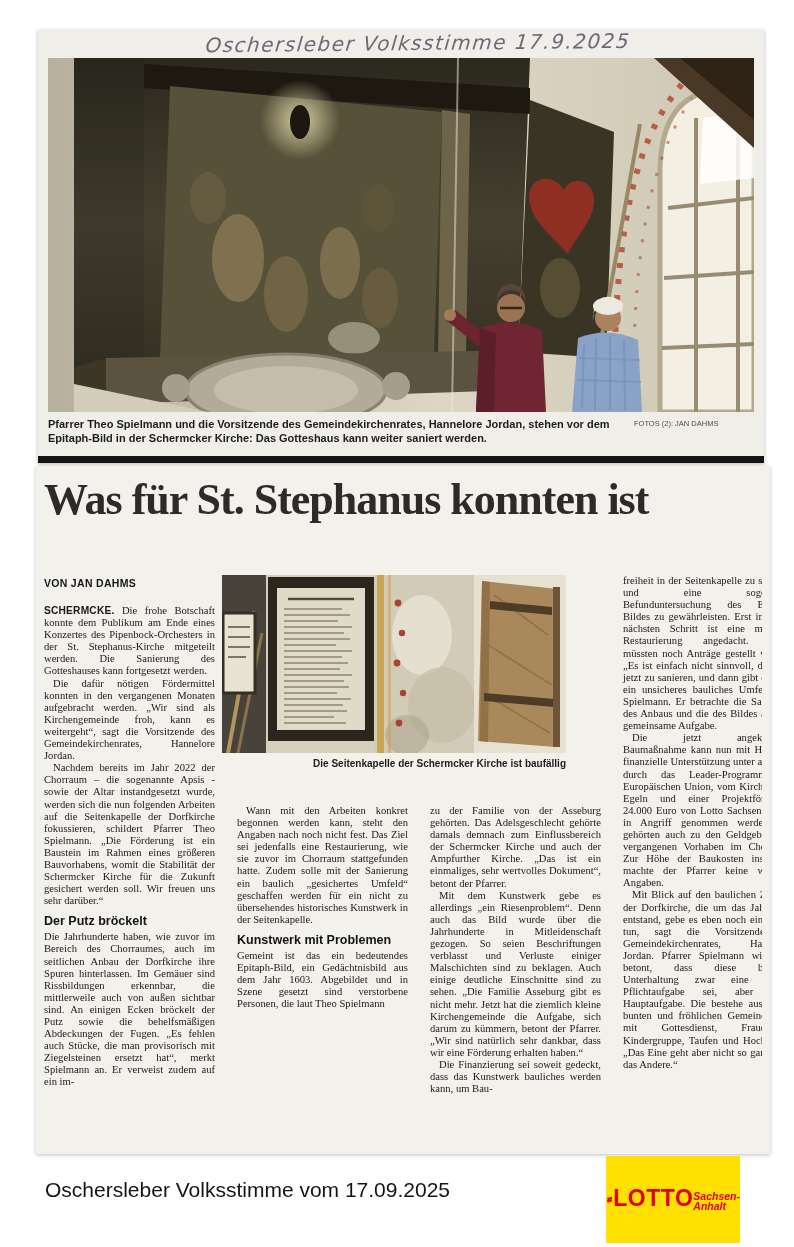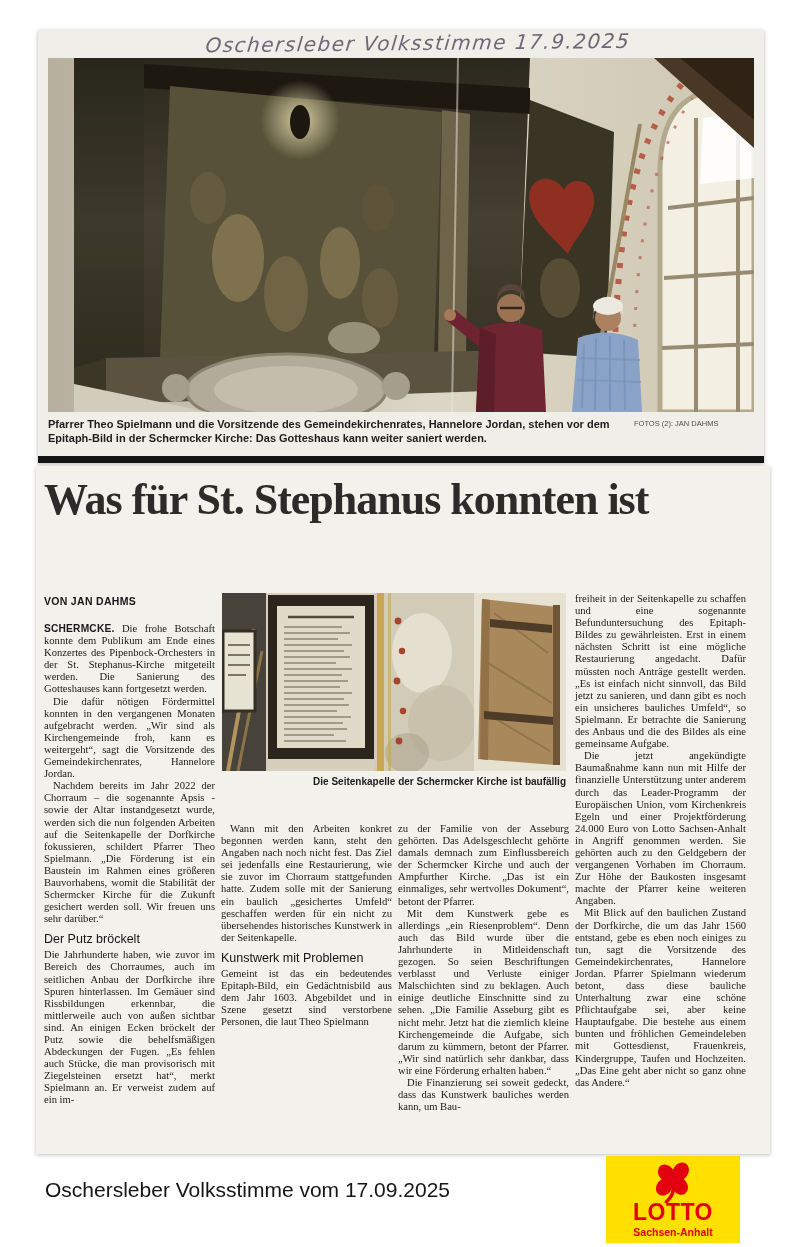--- a/index.html
+++ b/index.html
@@ -43,57 +43,57 @@
     font-family:"Liberation Serif","DejaVu Serif",serif;
     font-weight:bold;font-size:44px;letter-spacing:-1px;color:#2d2b29;
     white-space:nowrap;
   }
   .standfirst{
     position:absolute;left:8px;top:70px;width:716px;
     font-family:"Liberation Serif","DejaVu Serif",serif;
     font-size:18.5px;line-height:1.3;color:#1b1b1b;
   }
   .columns{
-    position:absolute;left:8px;top:127px;width:718px;height:556px;
-    display:flex;gap:6px;overflow:hidden;
+    position:absolute;left:8px;top:109px;width:718px;height:556px;
+    display:flex;gap:22px;overflow:hidden;
   }
   .col{width:171px;flex:0 0 171px;}
   .byline{font-size:10.5px;font-weight:bold;color:#161616;letter-spacing:.3px;margin:2px 0 16px 0;}
   .col p{
     font-family:"Liberation Serif","DejaVu Serif",serif;
     font-size:10.6px;line-height:12.1px;color:#191919;
     text-align:justify;margin:0;hyphens:auto;-webkit-hyphens:auto;
   }
   .col p.ind{text-indent:9px;}
   .col h3{
-    font-size:12.5px;font-weight:normal;color:#141414;margin:7px 0 3px 0;
+    font-size:12.5px;font-weight:bold;color:#141414;margin:7px 0 3px 0;
   }
   .lead-in{font-family:"Liberation Sans","DejaVu Sans",sans-serif;font-weight:bold;font-size:10.2px;letter-spacing:.2px;}
   .spacer{height:230px;}
   .inset{
     position:absolute;left:178px;top:0;width:344px;
   }
   .inset-photo{width:344px;height:178px;overflow:hidden;background:#d8d2c2;}
   .inset-caption{
     font-size:10px;font-weight:bold;color:#1d1d1d;margin-top:5px;text-align:right;
   }
 
   
   .source-line{
     position:absolute;left:45px;top:1178px;font-size:21px;color:#151515;
   }
   .lotto{
     position:absolute;left:606px;top:1156px;width:134px;height:87px;
-    background:#FFE000;display:flex;flex-direction:column;align-items:center;justify-content:center;
+    background:#FFE000;display:flex;align-items:center;justify-content:center;
   }
   .lotto-word{
     font-size:23px;font-weight:bold;color:#E3000F;letter-spacing:.5px;line-height:1;margin-top:-2px;
   }
   .lotto-region{
-    font-size:10.5px;font-weight:bold;color:#E3000F;line-height:1;margin-top:3px;
+    font-size:10.5px;font-weight:bold;color:#E3000F;line-height:1;margin-top:3px;font-style:italic;
   }
 </style>
 </head>
 <body>
 
 <div class="clip1">
   <div class="handwriting">Oschersleber Volksstimme 17.9.2025</div>
 
   <div class="mainphoto">
     <svg width="706" height="354" viewBox="0 0 706 354" xmlns="http://www.w3.org/2000/svg">

